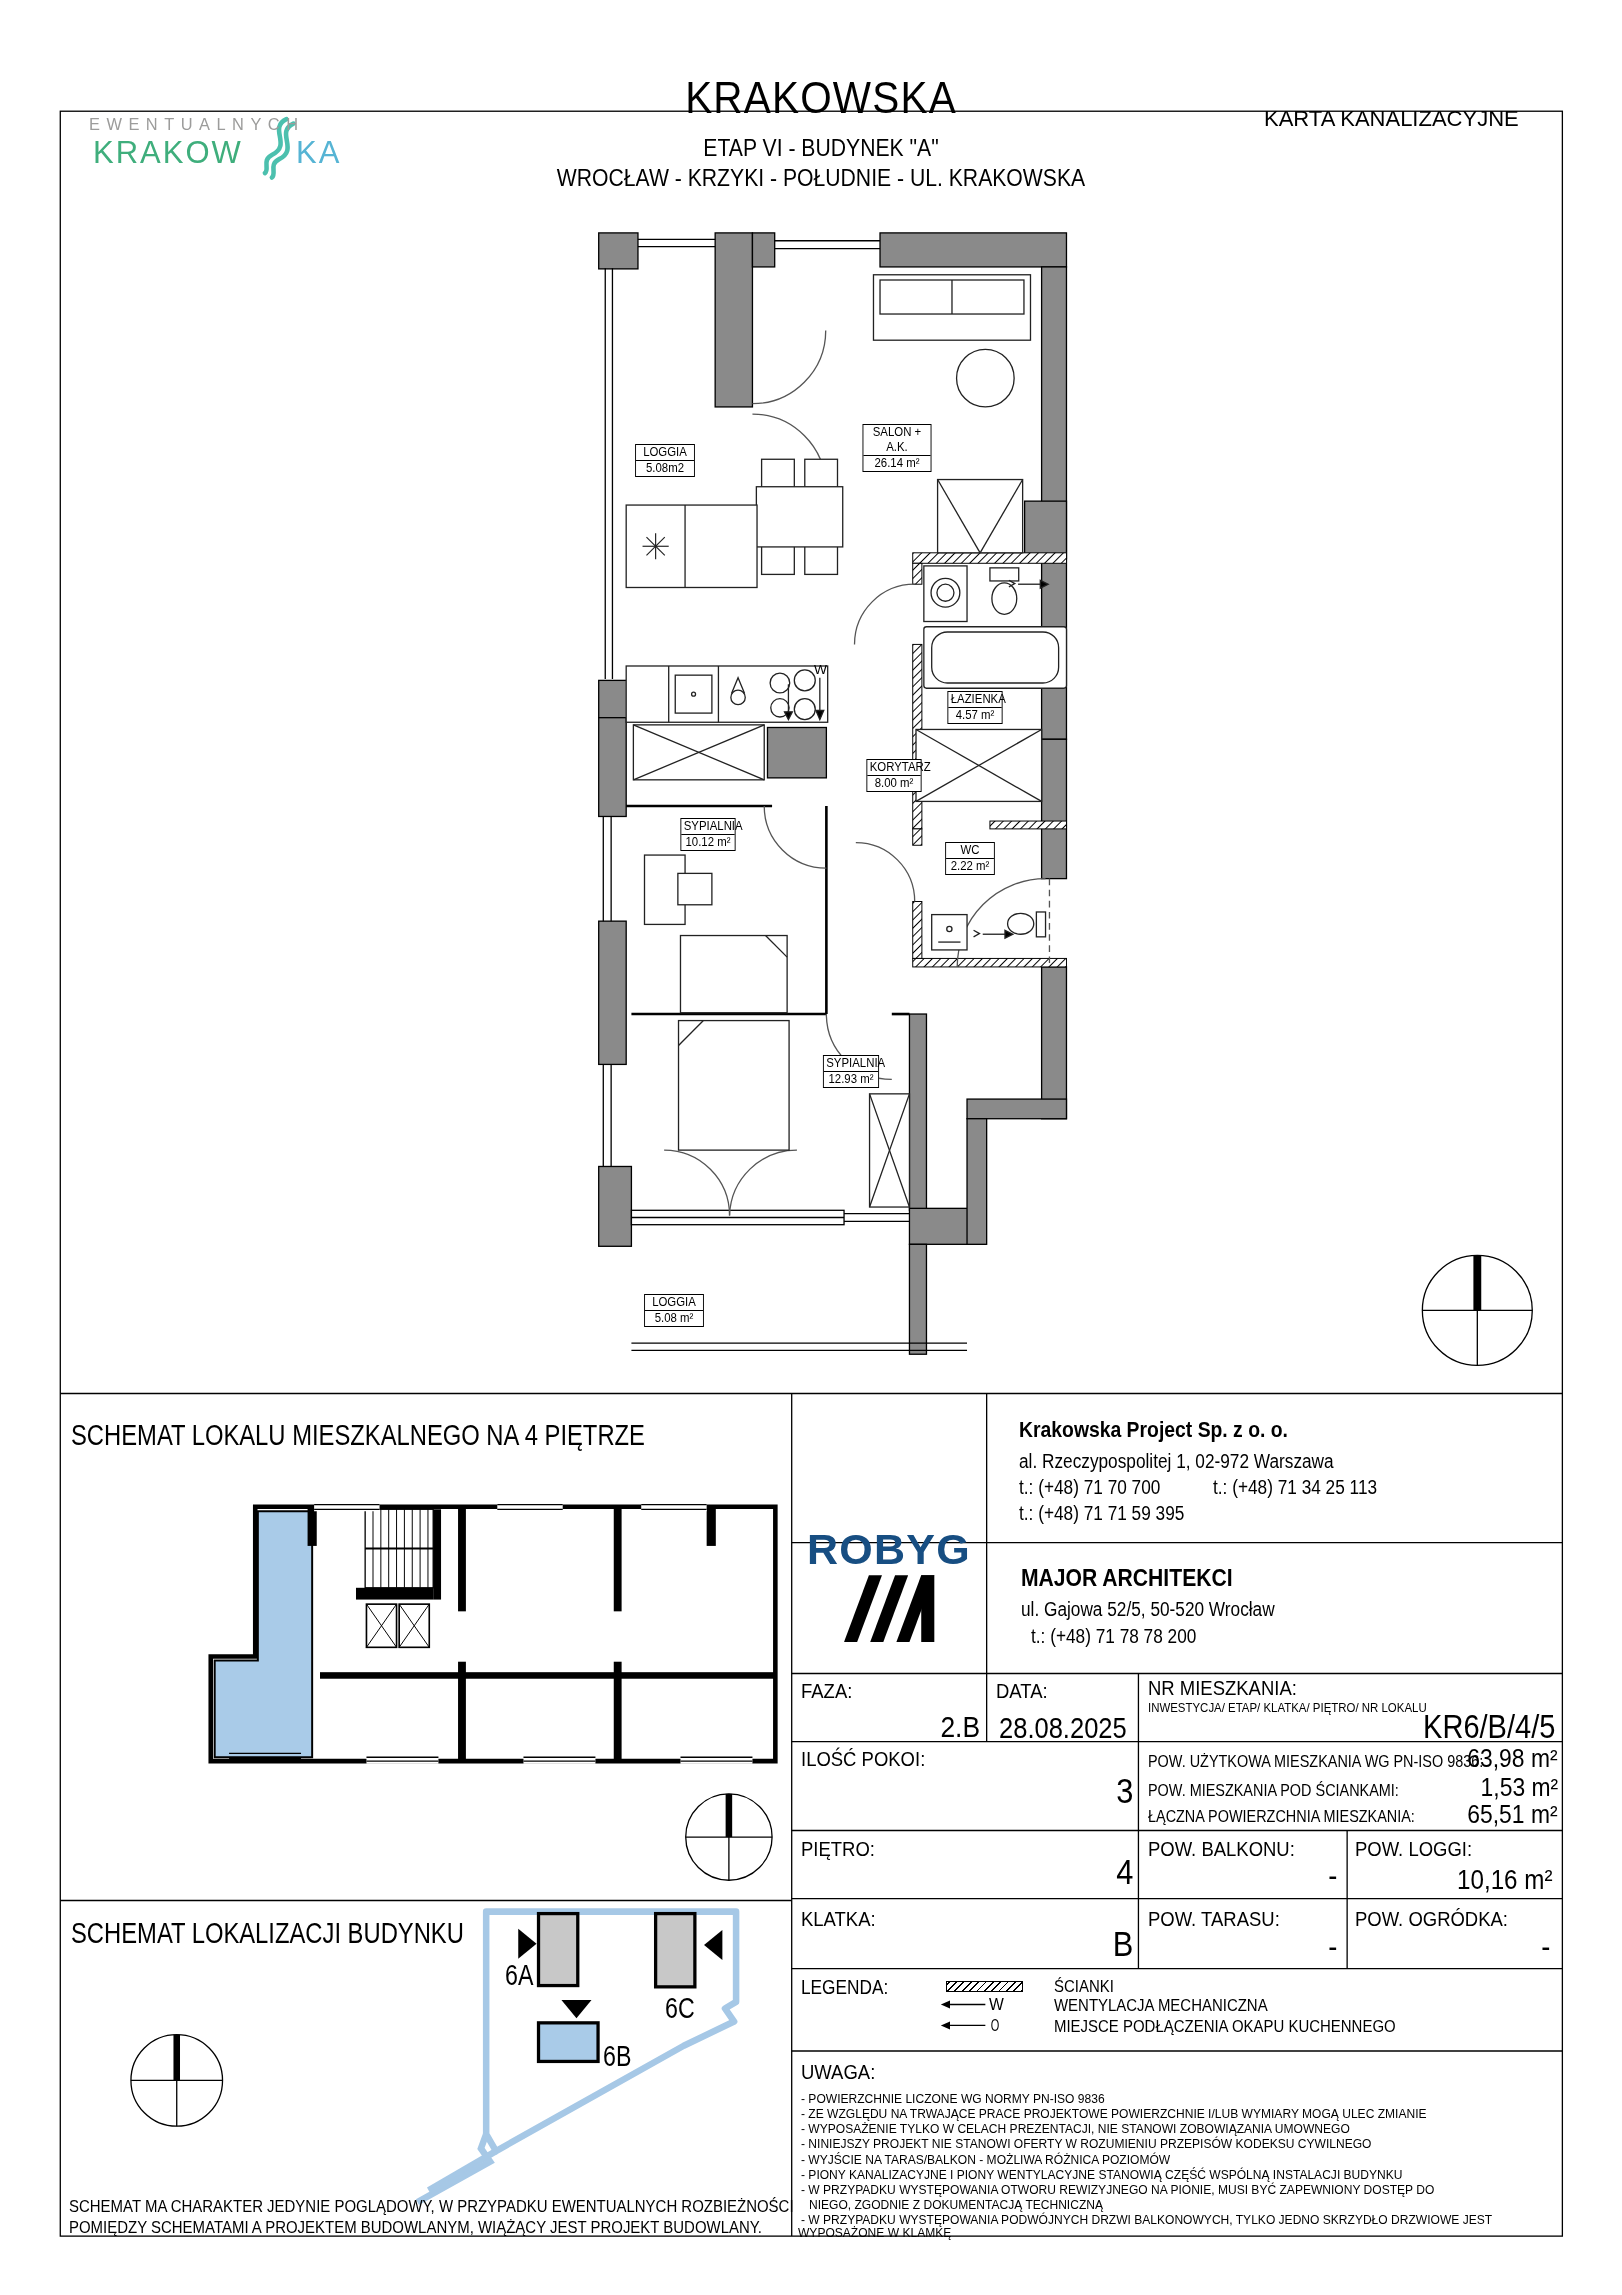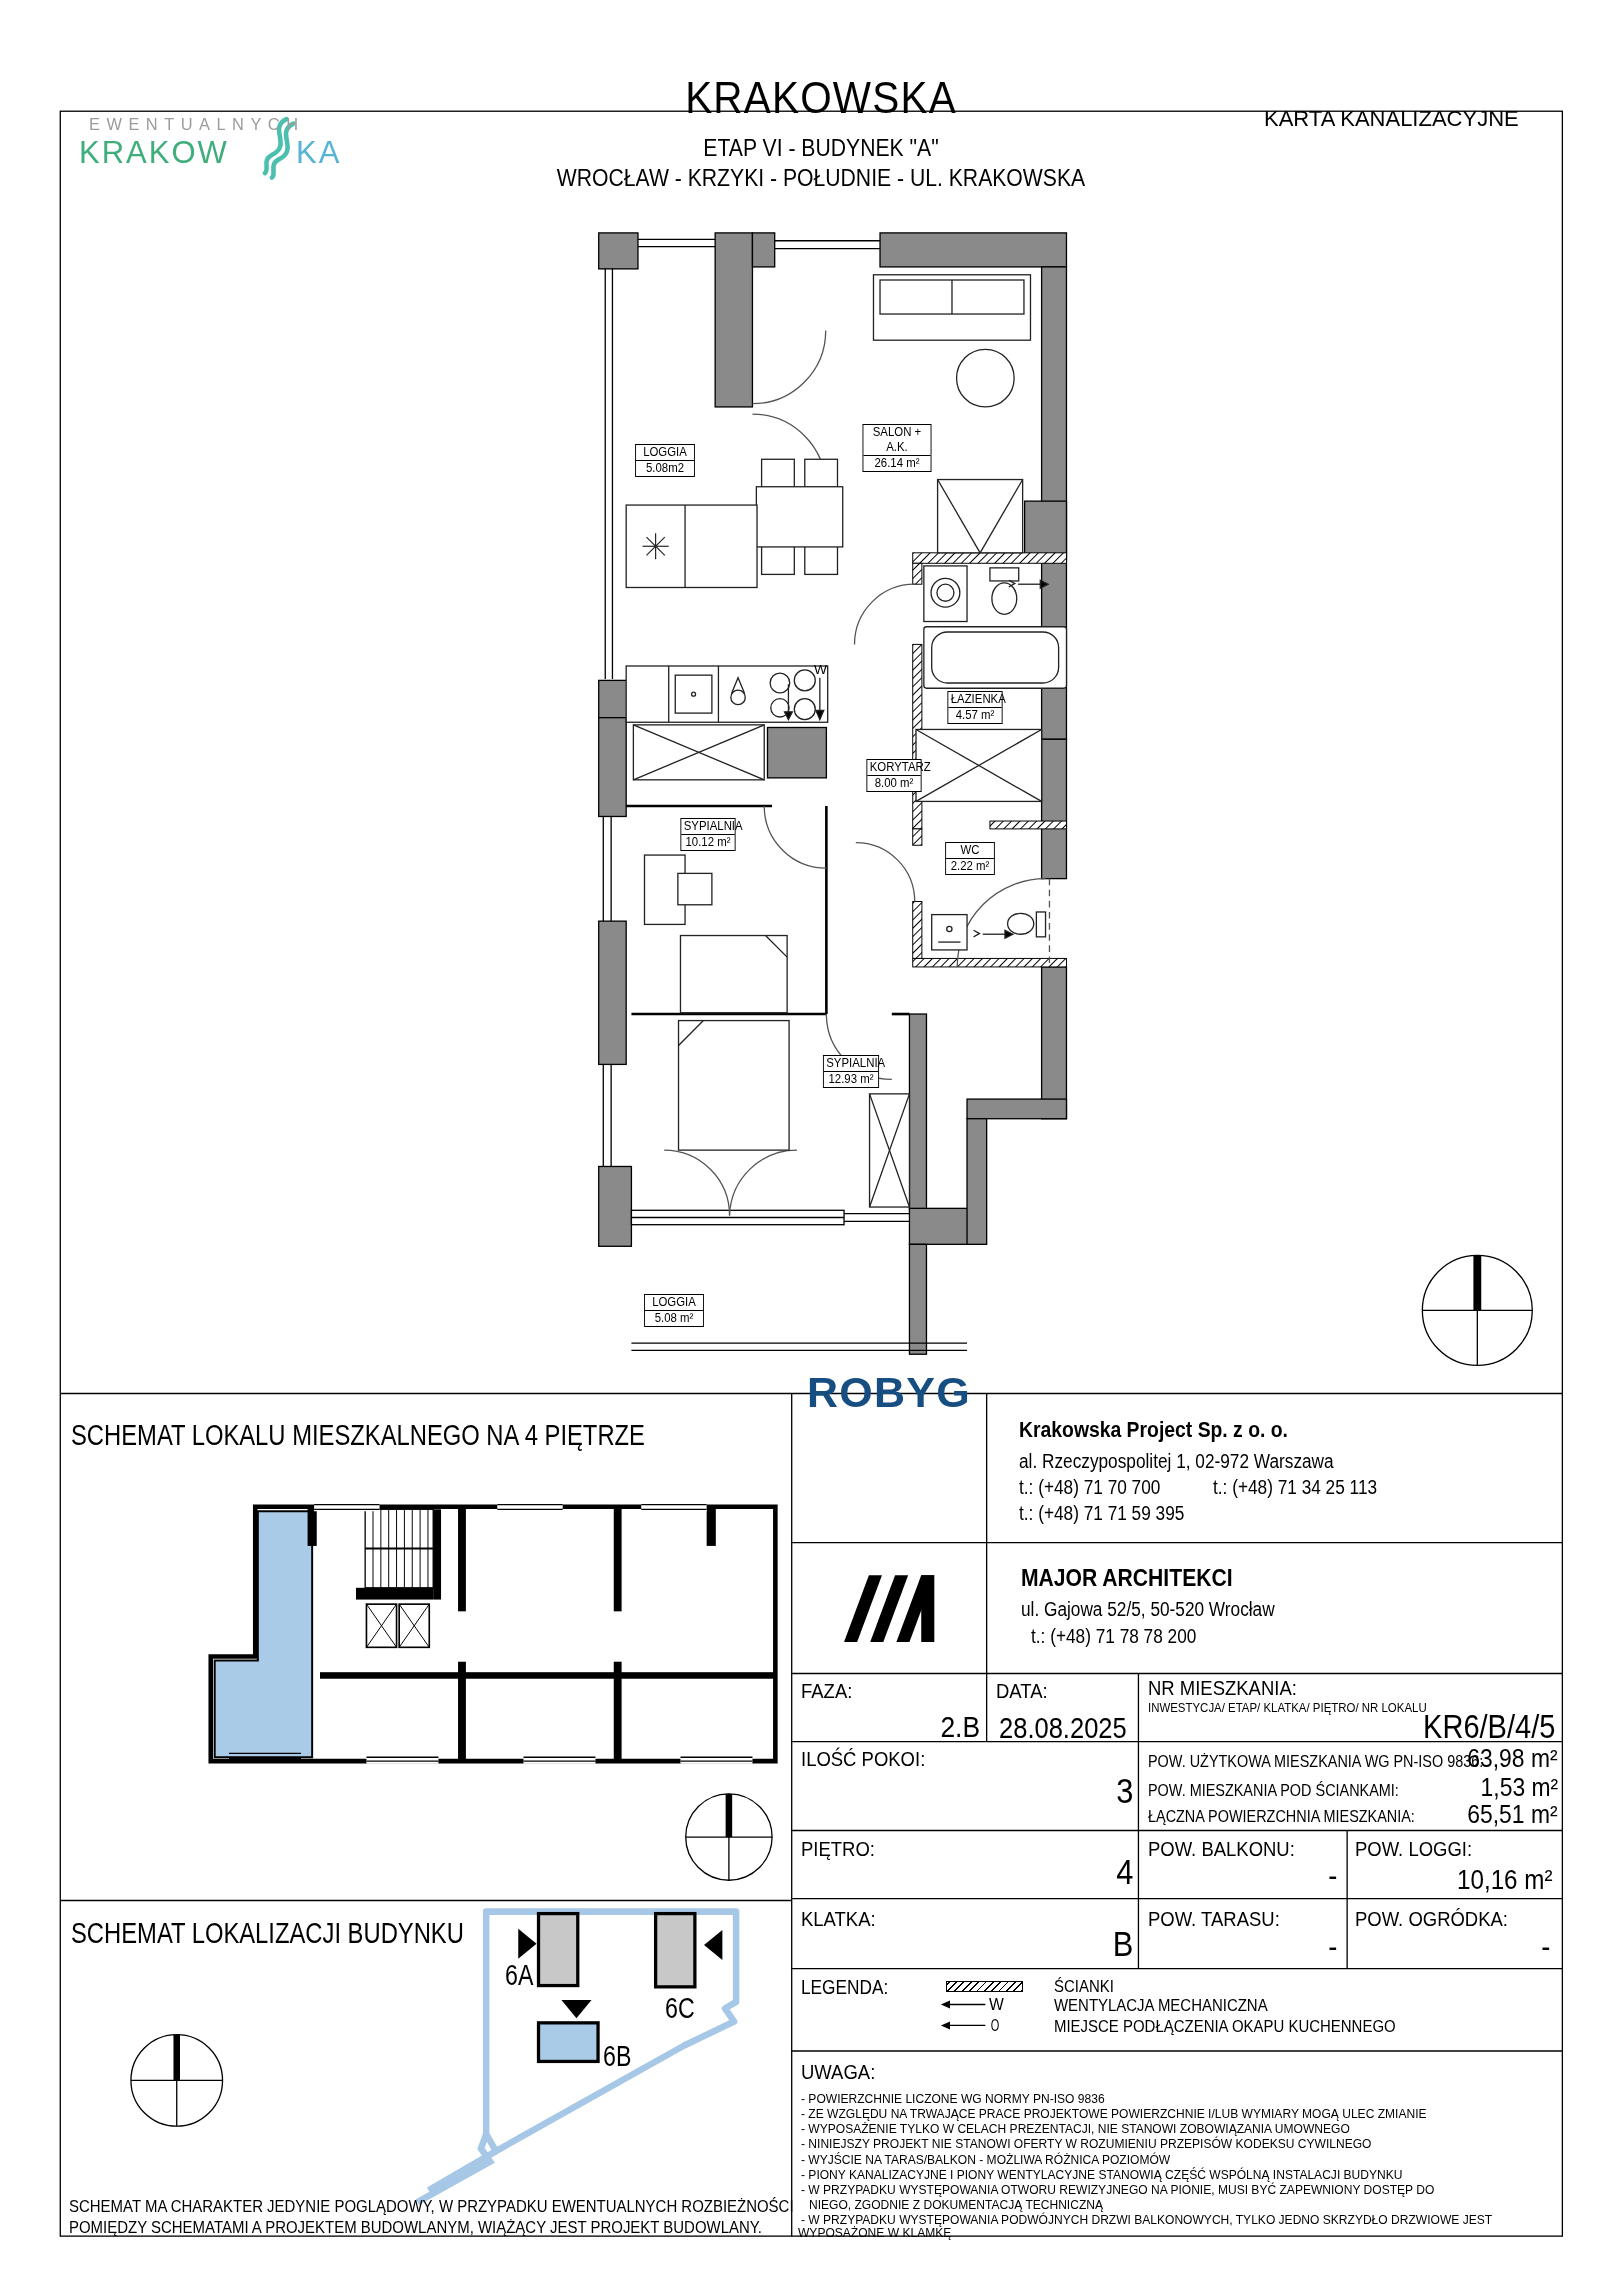--- a/index.html
+++ b/index.html
@@ -299,21 +299,21 @@
   <g fill="#000">
     <polygon points="1290,2510 1328,2408 1348,2408 1310,2510"></polygon>
     <polygon points="1330,2510 1368,2408 1388,2408 1350,2510"></polygon>
     <polygon points="1370,2510 1408,2408 1428,2408 1390,2510"></polygon>
     <polygon points="1408,2408 1428,2408 1428,2510 1408,2510"></polygon>
   </g>
 </svg>
 
 <div class="abs" style="left:0;top:0;">
   <div class="abs nw" style="left:89px;top:115px;font-size:16.4px;letter-spacing:6.5px;color:#9c9c9b;">EWENTUALNYCH</div>
-  <div class="abs nw" style="left:79px;top:135px;font-size:31px;letter-spacing:2px;color:#3fae7c;font-weight:500;">KRAKOW</div>
+  <div class="abs nw" style="left:93px;top:135px;font-size:31px;letter-spacing:2px;color:#3fae7c;font-weight:500;">KRAKOW</div>
   <div class="abs nw" style="left:296px;top:135px;font-size:31px;letter-spacing:2px;color:#56b4d4;font-weight:500;">KA</div>
 </div>
 
 <div class="abs nw" style="left:821px;top:73px;font-size:44px;transform:translateX(-50%) scaleX(0.92);letter-spacing:1.3px;">KRAKOWSKA</div>
 <div class="abs nw" style="left:821px;top:135px;font-size:23px;transform:translateX(-50%) scaleX(0.92);">ETAP VI - BUDYNEK "A"</div>
 <div class="abs nw" style="left:821px;top:165px;font-size:23px;transform:translateX(-50%) scaleX(0.92);">WROCŁAW - KRZYKI - POŁUDNIE - UL. KRAKOWSKA</div>
 <div class="abs nw" style="left:1264px;top:106px;font-size:22px;">KARTA KANALIZACYJNE</div>
 
 <div class="roomlabel" style="left:665px;top:444px;width:63px;">
   <div class="r1">LOGGIA</div>
@@ -352,21 +352,21 @@
 <div class="abs bl nw" style="left:71px;top:1419px;">SCHEMAT LOKALU MIESZKALNEGO NA 4 PIĘTRZE</div>
 <div class="abs bl nw" style="left:71px;top:1917px;">SCHEMAT LOKALIZACJI BUDYNKU</div>
 
 <div class="abs nw" style="left:505px;top:1959px;font-size:29px;transform:scaleX(0.8);transform-origin:0 0;">6A</div>
 <div class="abs nw" style="left:665px;top:1992px;font-size:29px;transform:scaleX(0.8);transform-origin:0 0;">6C</div>
 <div class="abs nw" style="left:603px;top:2040px;font-size:29px;transform:scaleX(0.8);transform-origin:0 0;">6B</div>
 
 <div class="abs cond" style="left:69px;top:2197px;font-size:17px;">SCHEMAT MA CHARAKTER JEDYNIE POGLĄDOWY, W PRZYPADKU EWENTUALNYCH ROZBIEŻNOŚCI</div>
 <div class="abs cond" style="left:69px;top:2218px;font-size:17px;">POMIĘDZY SCHEMATAMI A PROJEKTEM BUDOWLANYM, WIĄŻĄCY JEST PROJEKT BUDOWLANY.</div>
 
-<div class="abs nw" style="left:889px;top:1368px;font-size:43px;font-weight:700;color:#174e82;letter-spacing:1.3px;transform:translateX(-50%);">ROBYG</div>
+<div class="abs nw" style="left:889px;top:1525px;font-size:43px;font-weight:700;color:#174e82;letter-spacing:1.3px;transform:translateX(-50%);">ROBYG</div>
 
 <div class="abs cond" style="left:1019px;top:1417px;font-size:22px;font-weight:700;">Krakowska Project Sp. z o. o.</div>
 <div class="abs cond" style="left:1019px;top:1450px;font-size:19.6px;">al. Rzeczypospolitej 1, 02-972 Warszawa</div>
 <div class="abs cond" style="left:1019px;top:1476px;font-size:19.6px;">t.: (+48) 71 70 700</div>
 <div class="abs cond" style="left:1213px;top:1476px;font-size:19.6px;">t.: (+48) 71 34 25 113</div>
 <div class="abs cond" style="left:1019px;top:1502px;font-size:19.6px;">t.: (+48) 71 71 59 395</div>
 
 <div class="abs cond" style="left:1021px;top:1564px;font-size:24px;font-weight:700;">MAJOR ARCHITEKCI</div>
 <div class="abs cond" style="left:1021px;top:1598px;font-size:19.6px;">ul. Gajowa 52/5, 50-520 Wrocław</div>
 <div class="abs cond" style="left:1031px;top:1625px;font-size:19.6px;">t.: (+48) 71 78 78 200</div>

